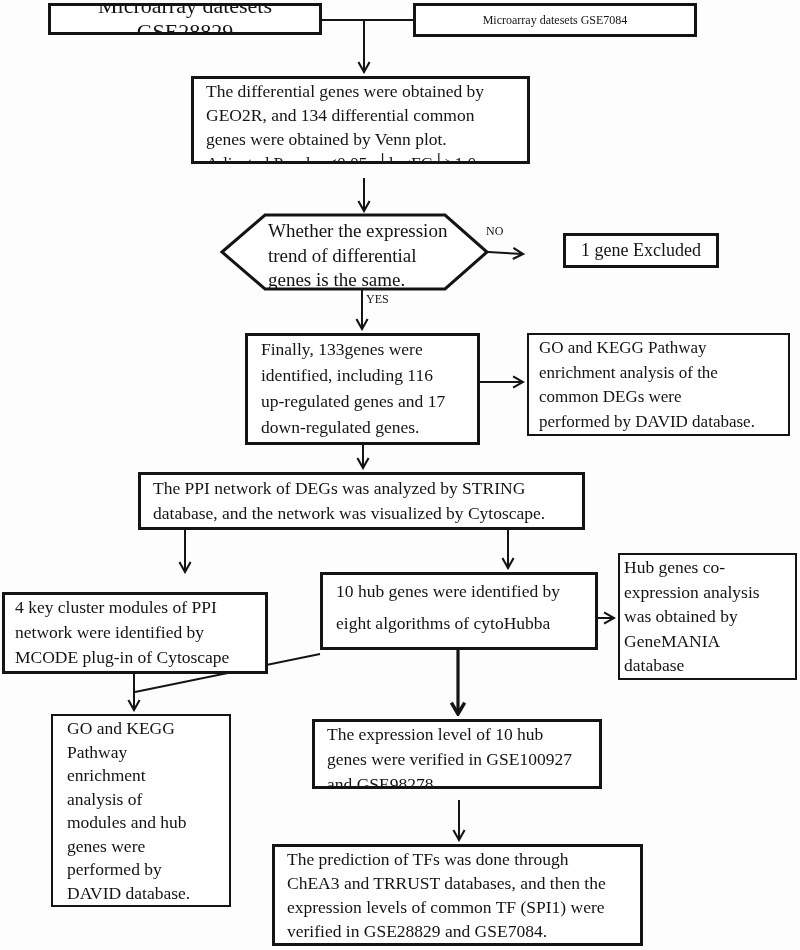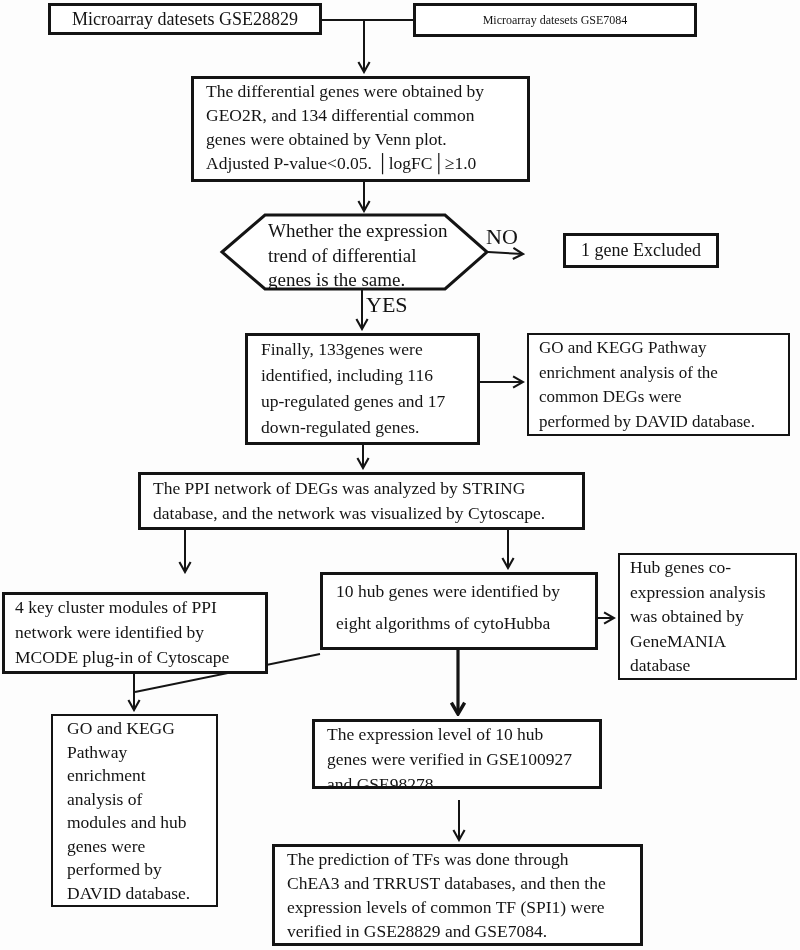--- a/index.html
+++ b/index.html
@@ -9,34 +9,34 @@
     position:relative; width:800px; height:950px; margin:0 auto;
     background:var(--bg); color:var(--ink); overflow:hidden;
   }
   #wires { position:absolute; left:0; top:0; width:800px; height:950px; }
   .node {
     position:absolute; background:var(--fill); border:3px solid var(--ink);
     color:var(--ink); white-space:pre-line; font-size:17.5px; overflow:hidden;
   }
   .thin { border-width:2px; }
   .center { display:flex; align-items:center; justify-content:center; text-align:center; white-space:normal; }
-  .lbl { position:absolute; color:var(--ink); font-size:22px; background:transparent; }
+  .lbl { position:absolute; color:var(--ink); font-size:12px; background:transparent; }
   .hexlabel { position:absolute; color:var(--ink); font-size:19px; line-height:24.5px; white-space:pre-line; }
 
-  #n-a1 { left:48px;  top:3px;   width:274px; height:32px; font-size:18px; }
+  #n-a1 { left:48px;  top:3px;   width:274px; height:32px; font-size:22px; }
   #n-a2 { left:413px; top:3px;   width:284px; height:34px; font-size:12px; }
-  #n-b  { left:191px; top:76px;  width:339px; height:106px; line-height:24px; padding:0 6px 0 12px; }
+  #n-b  { left:191px; top:76px;  width:339px; height:88px; line-height:24px; padding:0 6px 0 12px; }
   #n-d  { left:527px; top:233px; width:156px; height:35px;  font-size:18px;margin-left:36px; }
   #n-e  { left:245px; top:333px; width:235px; height:112px; line-height:26px; padding:0 4px 2px 13px; }
   #n-f  { left:527px; top:333px; width:263px; height:103px; line-height:24.5px; padding:1px 4px 0 10px; font-size:17px; }
   #n-g  { left:138px; top:472px; width:447px; height:58px;  line-height:25px; padding:1px 4px 0 12px; }
   #n-h  { left:2px;   top:592px; width:266px; height:82px;  line-height:25px; padding:0 2px 0 10px; }
   #n-i  { left:320px; top:572px; width:278px; height:78px;  line-height:32px; padding:0 2px 0 13px; }
-  #n-j  { left:618px; top:553px; width:179px; height:127px; line-height:24.5px; padding:0 2px 0 10px; }
-  #n-m  { left:51px;  top:714px; width:167px; height:193px; line-height:23.5px; padding:1px 2px 0 14px; }
+  #n-j  { left:618px; top:553px; width:179px; height:127px; line-height:24.5px; padding:0 2px 0 4px; }
+  #n-m  { left:51px;  top:714px; width:180px; height:193px; line-height:23.5px; padding:1px 2px 0 14px; }
   #n-k  { left:312px; top:719px; width:290px; height:70px;  line-height:25px; padding:0 2px 0 12px; }
   #n-l  { left:272px; top:844px; width:371px; height:102px; line-height:24px; padding:0 2px 0 12px; }
 
   #lbl-no  { left:486px; top:224px; }
   #lbl-yes { left:366px; top:292px; }
   #hex-text { left:268px; top:219px; width:200px; }
 </style>
 </head>
 <body>
 

